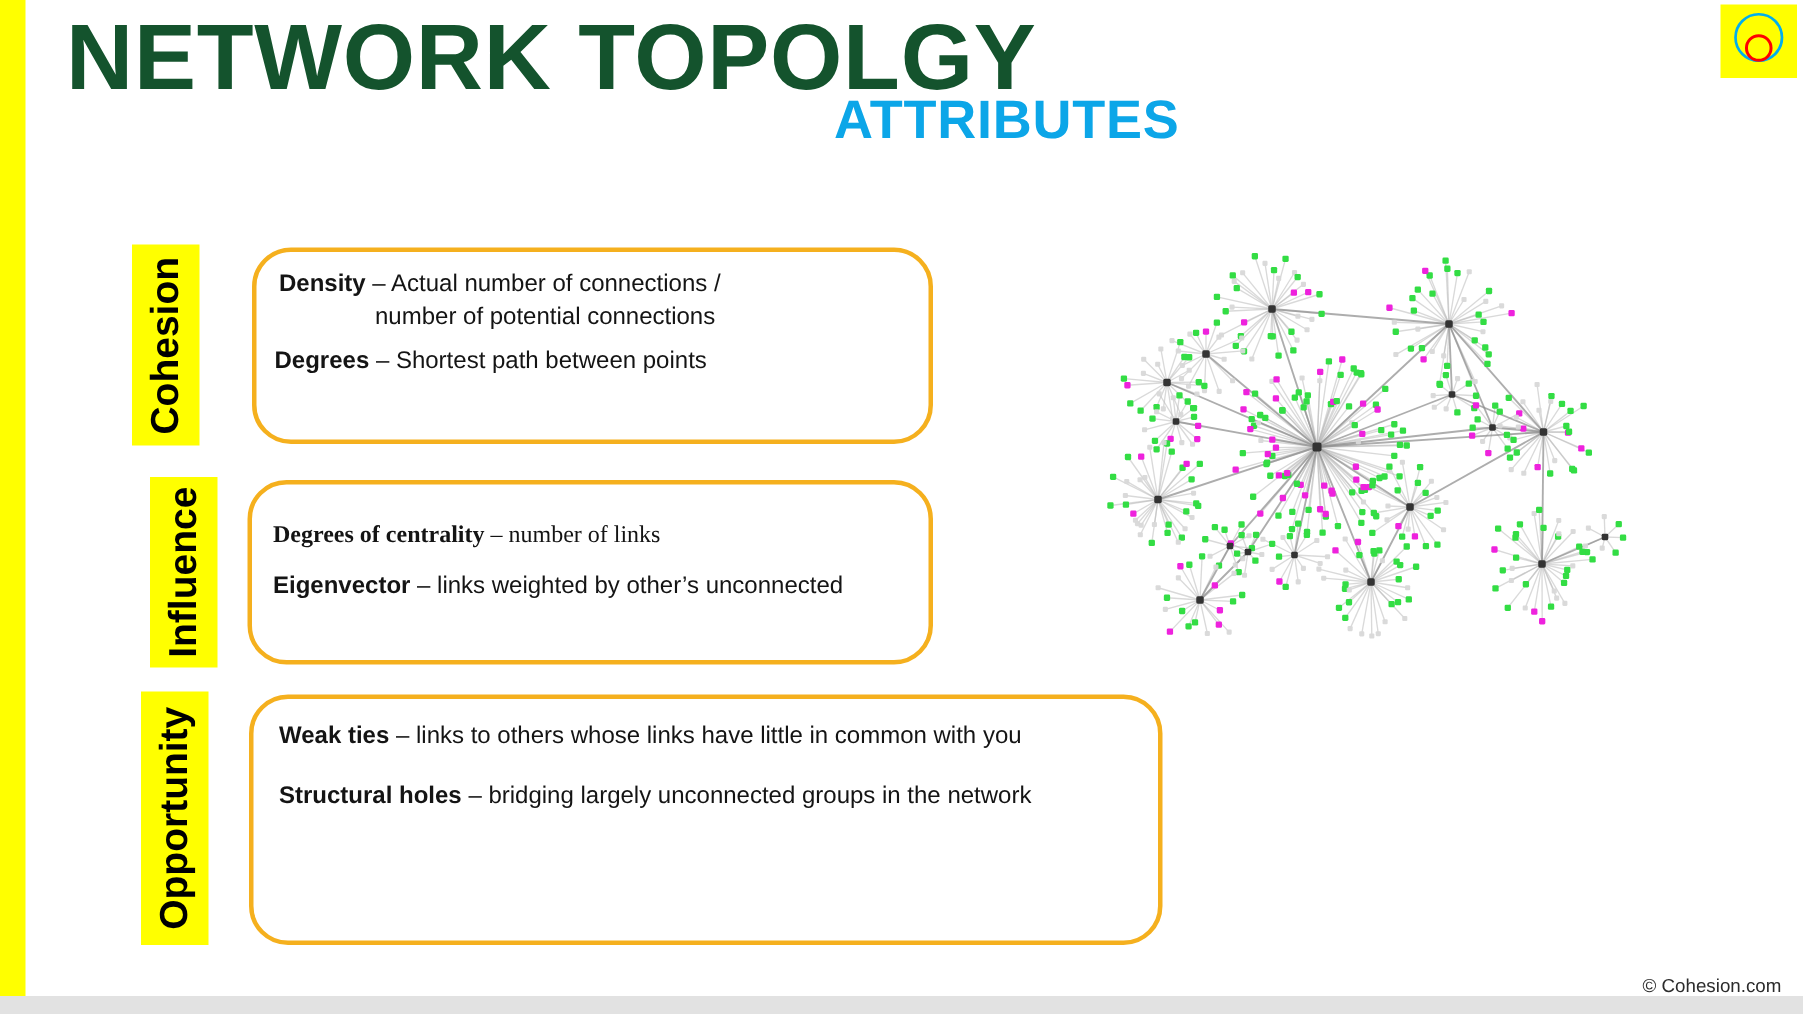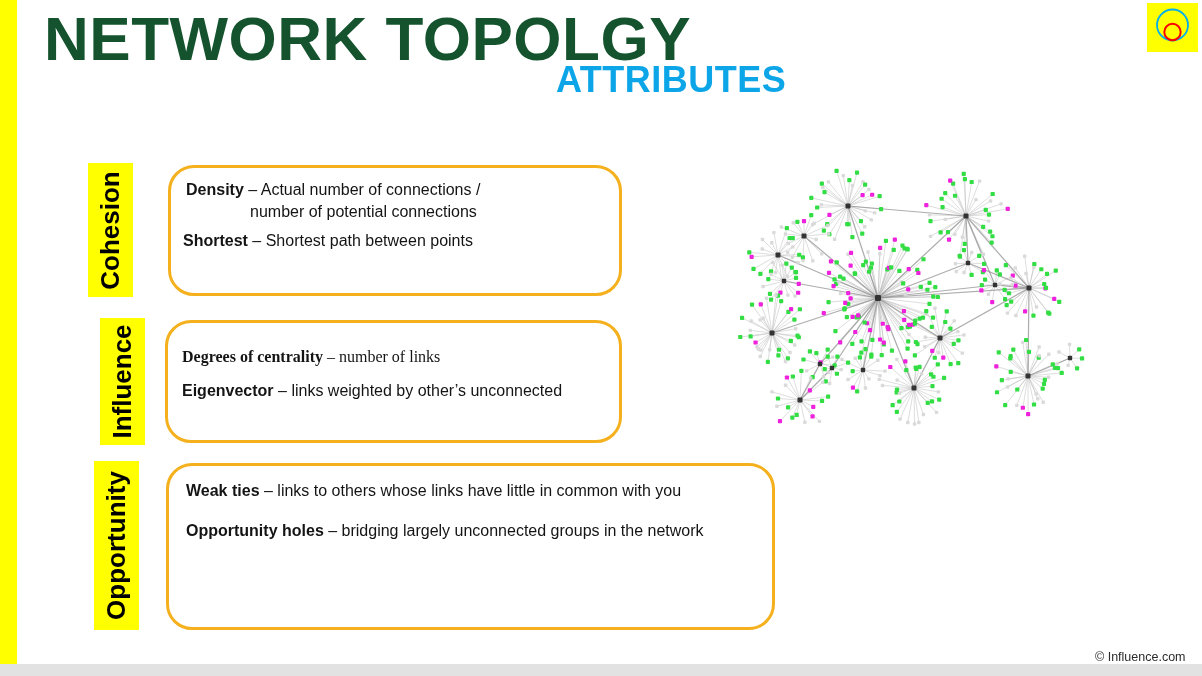--- a/index.html
+++ b/index.html
@@ -165,27 +165,27 @@
   <div class="cat-tab cat-opportunity">
     <span>Opportunity</span>
   </div>
 
   <div class="box box-1"></div>
   <div class="box box-2"></div>
   <div class="box box-3"></div>
 
   <div class="line b1-l1"><b>Density</b><span> – Actual number of connections /</span></div>
   <div class="line b1-l2"><span>number of potential connections</span></div>
-  <div class="line b1-l3"><b>Shortest</b><span> – Shortest path between points</span></div>
+  <div class="line b1-l3"><b>Degrees</b><span> – Shortest path between points</span></div>
 
   <div class="line b2-l1"><b>Degrees of centrality</b><span> – number of links</span></div>
   <div class="line b2-l2"><b>Eigenvector</b><span> – links weighted by other’s unconnected</span></div>
 
   <div class="line b3-l1"><b>Weak ties</b><span> – links to others whose links have little in common with you</span></div>
-  <div class="line b3-l2"><b>Opportunity holes</b><span> – bridging largely unconnected groups in the network</span></div>
+  <div class="line b3-l2"><b>Structural holes</b><span> – bridging largely unconnected groups in the network</span></div>
 
   <div class="graph">
     <svg id="graph-svg" width="384" height="302" viewBox="0 0 384 302">
         <g>
           <line x1="130.00" y1="48.00" x2="93.29" y2="39.92" stroke="#BBBBBB" stroke-width="0.9" opacity="0.55"></line>
           <line x1="130.00" y1="48.00" x2="106.52" y2="34.10" stroke="#BBBBBB" stroke-width="0.9" opacity="0.55"></line>
           <line x1="130.00" y1="48.00" x2="104.81" y2="29.60" stroke="#BBBBBB" stroke-width="0.9" opacity="0.55"></line>
           <line x1="130.00" y1="48.00" x2="103.85" y2="25.64" stroke="#BBBBBB" stroke-width="0.9" opacity="0.55"></line>
           <line x1="130.00" y1="48.00" x2="110.43" y2="23.87" stroke="#BBBBBB" stroke-width="0.9" opacity="0.55"></line>
           <line x1="130.00" y1="48.00" x2="118.57" y2="12.83" stroke="#BBBBBB" stroke-width="0.9" opacity="0.55"></line>
@@ -1132,16 +1132,16 @@
           <rect x="111.80" y="207.80" width="4.4" height="4.4" fill="#333333" opacity="1" rx="0.9680000000000001"></rect>
           <rect x="142.80" y="209.80" width="4.4" height="4.4" fill="#333333" opacity="1" rx="0.9680000000000001"></rect>
           <rect x="79.50" y="239.50" width="5" height="5" fill="#333333" opacity="1" rx="1.1"></rect>
           <rect x="193.50" y="227.50" width="5" height="5" fill="#333333" opacity="1" rx="1.1"></rect>
           <rect x="307.50" y="215.50" width="5" height="5" fill="#333333" opacity="1" rx="1.1"></rect>
           <rect x="349.80" y="197.80" width="4.4" height="4.4" fill="#333333" opacity="1" rx="0.9680000000000001"></rect>
         </g>
       </svg>
   </div>
 
-  <div class="footer">© Influence.com</div>
+  <div class="footer">© Cohesion.com</div>
 
   <div class="bottom-strip"></div>
 </div>
 
 </body></html>

